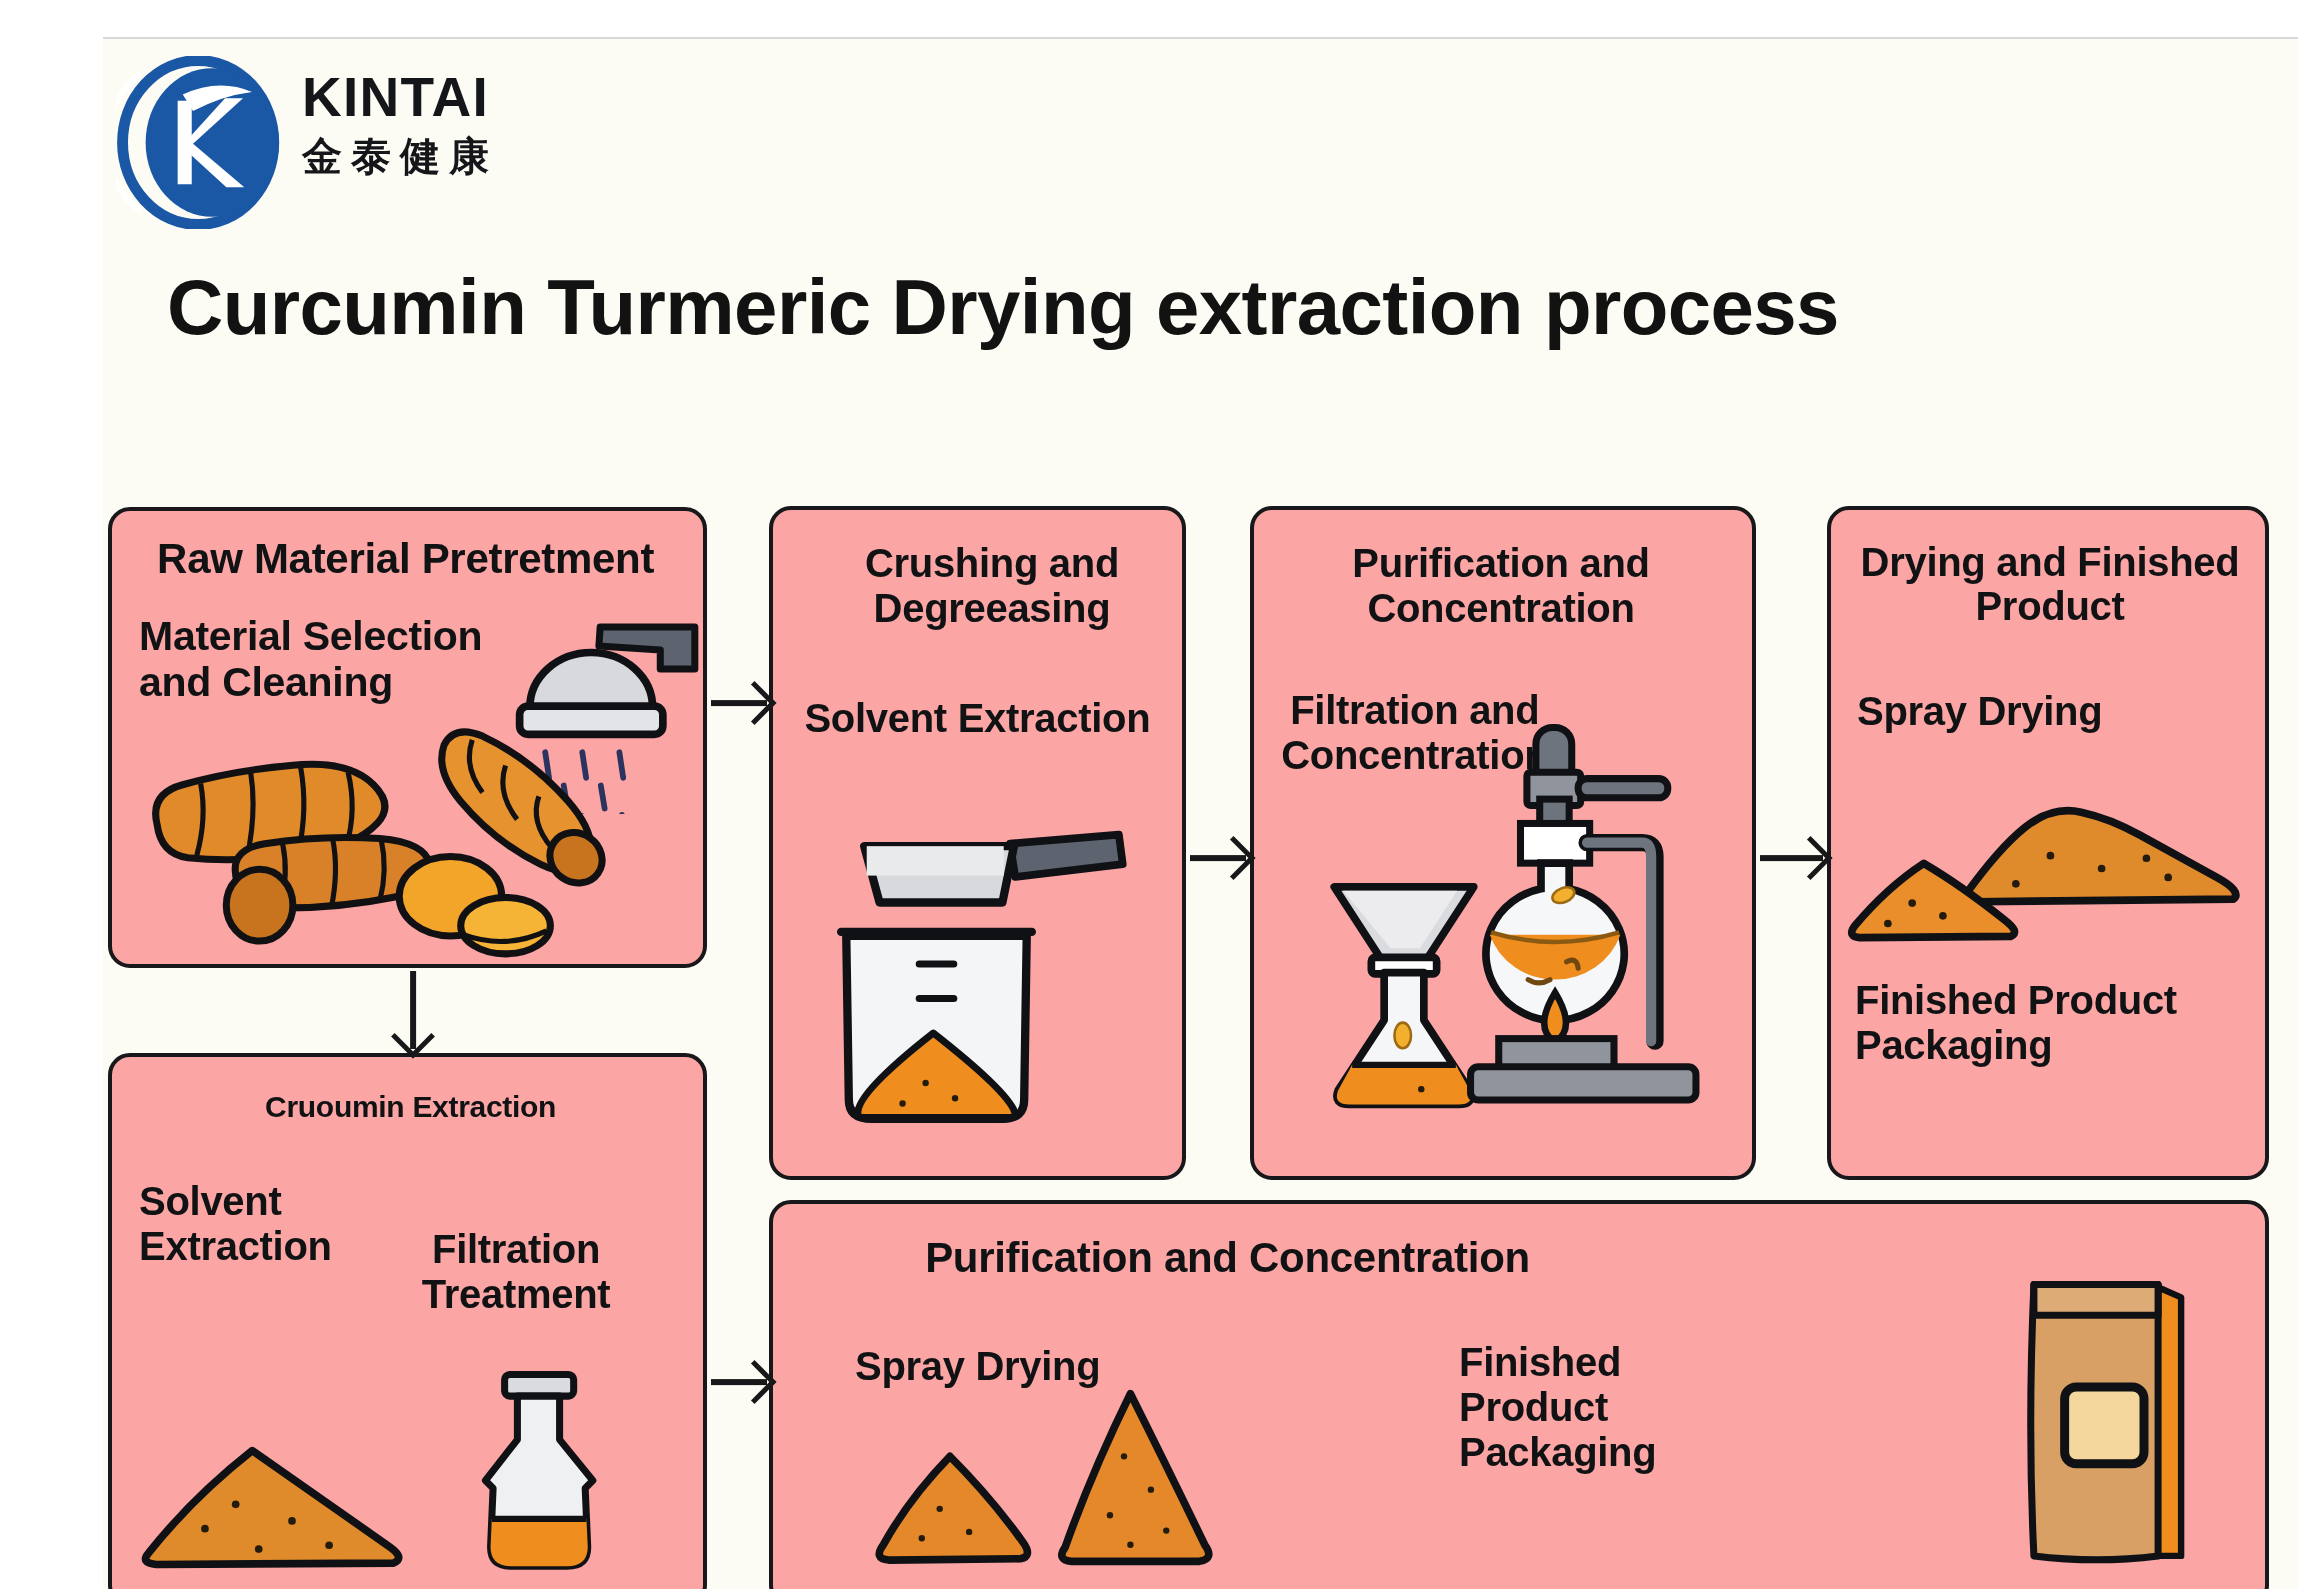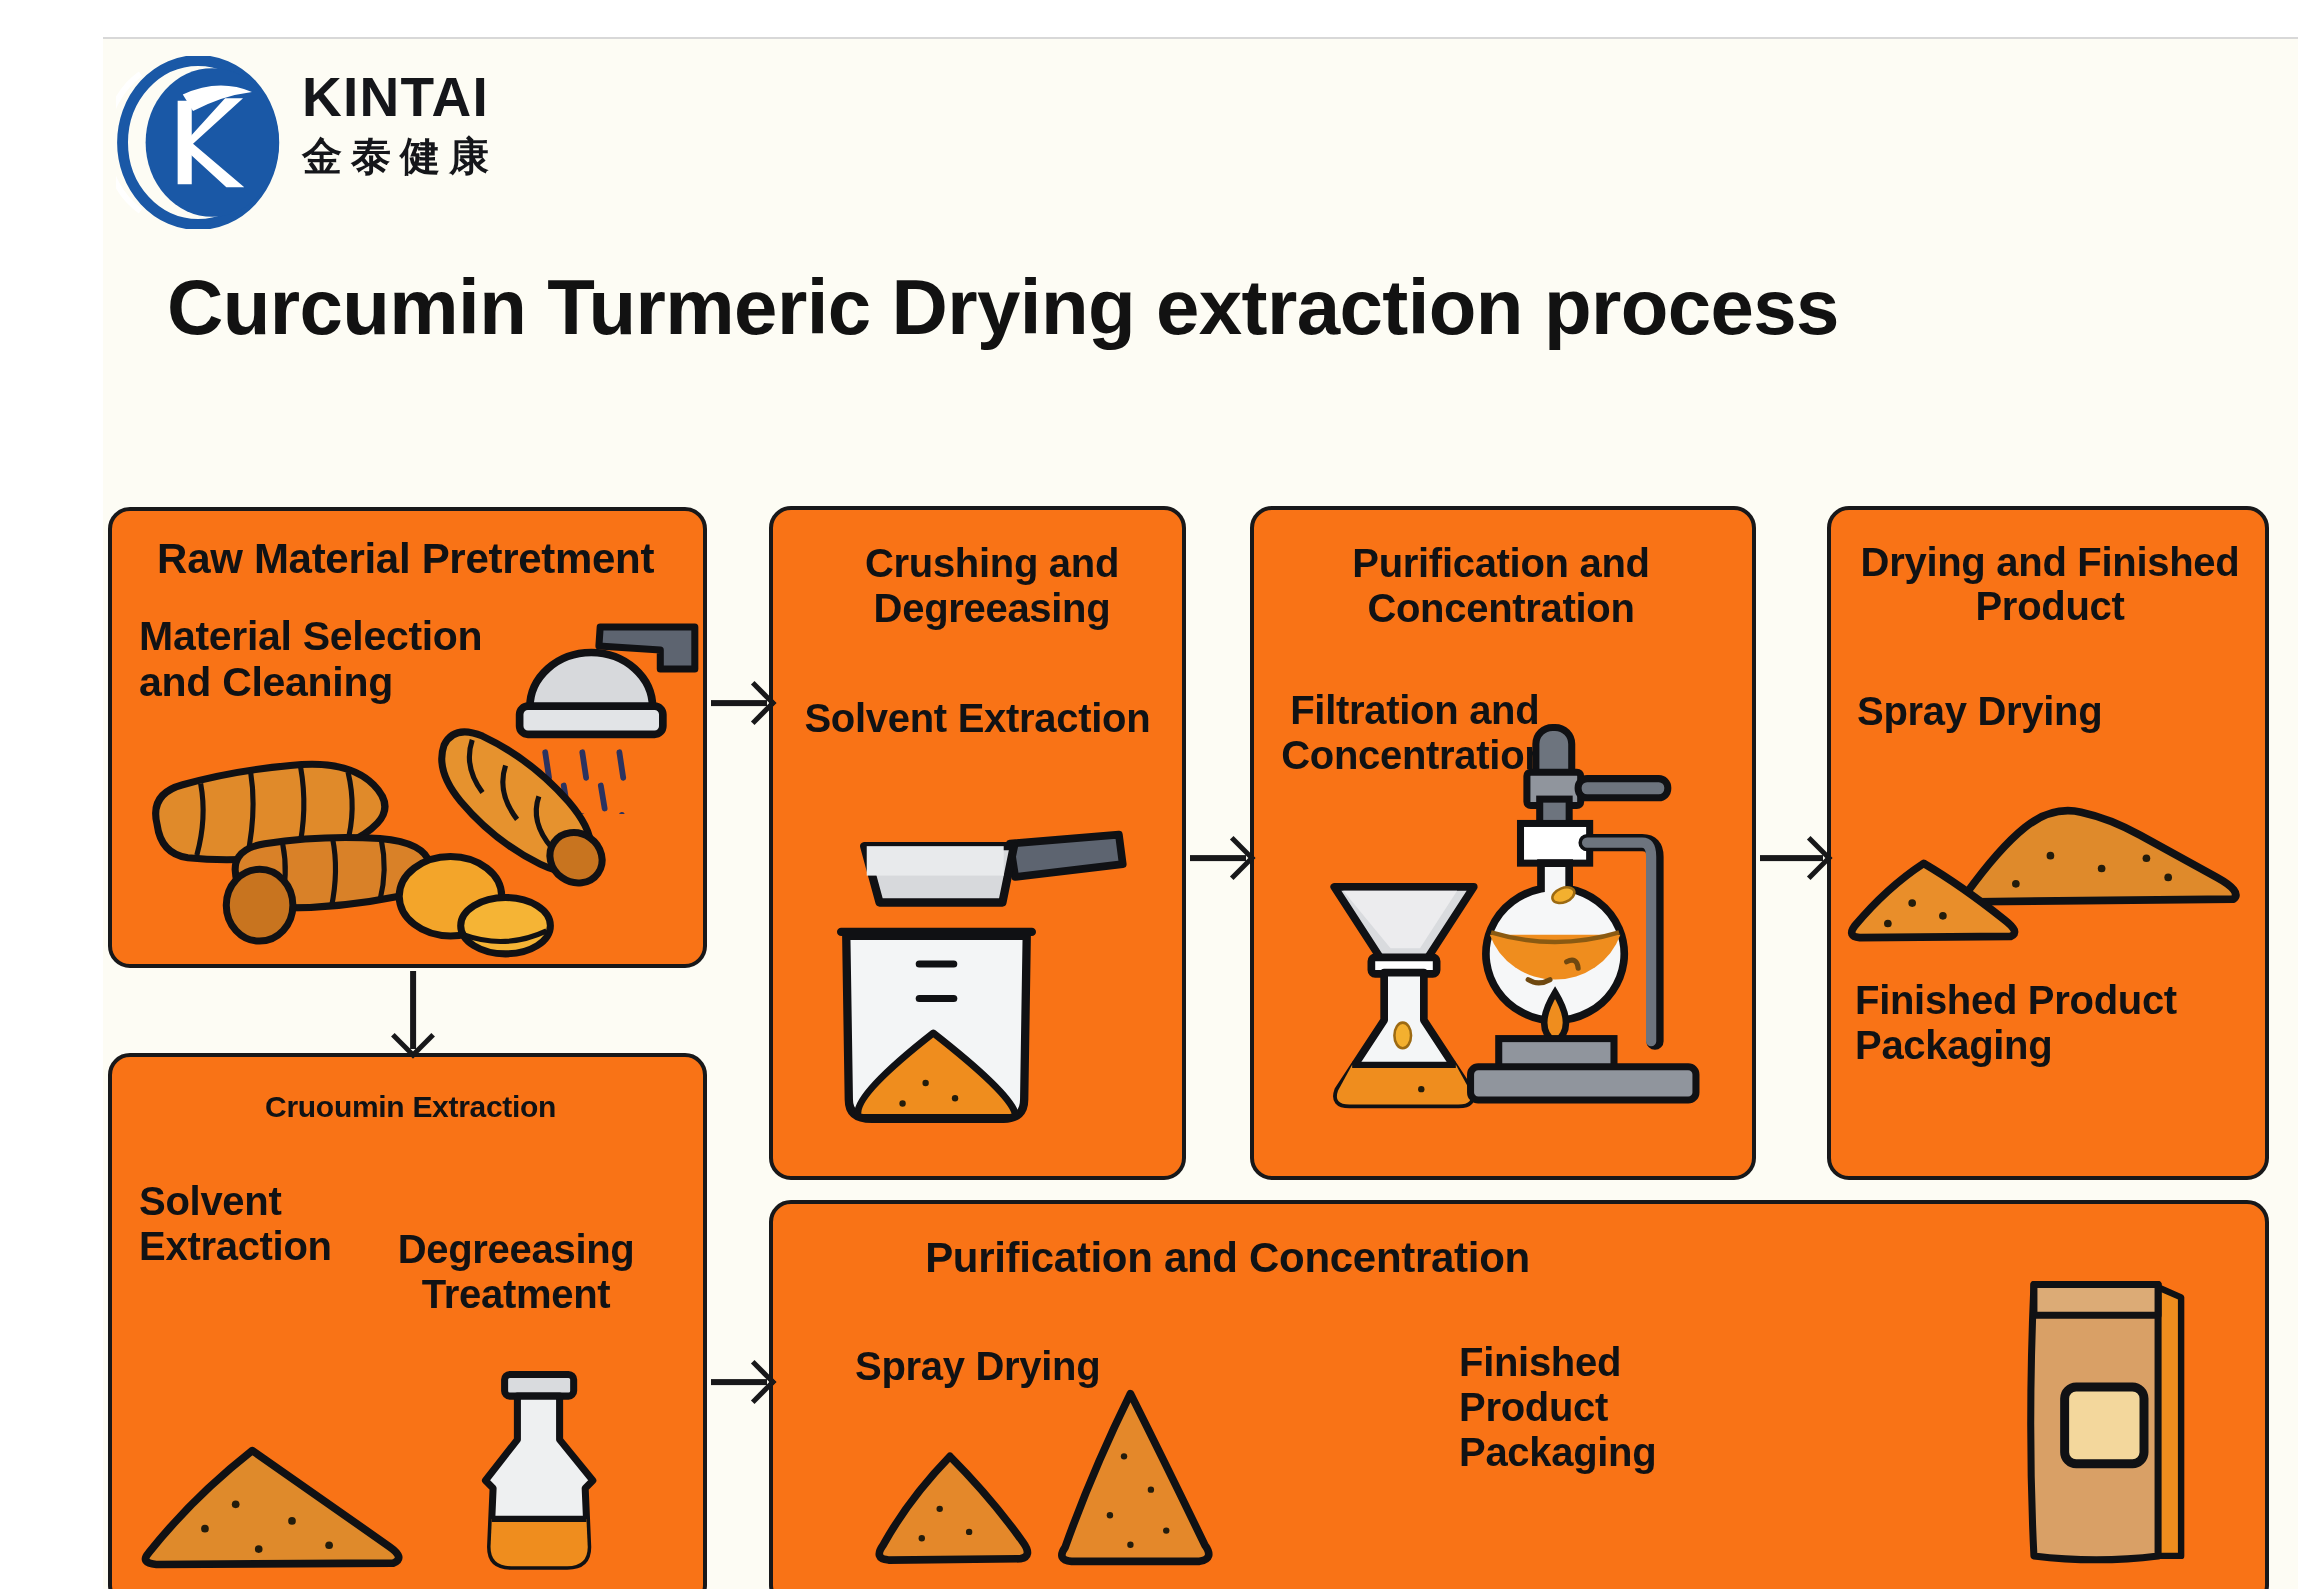--- a/index.html
+++ b/index.html
@@ -80,21 +80,21 @@
     font-weight: bold;
     font-size: 78px;
     letter-spacing: -0.6px;
     color: #121212;
     white-space: nowrap;
   }
 
   
   .card {
     position: absolute;
-    background: #f97316;
+    background: #fca5a5;
     border: 4.5px solid #18181a;
     border-radius: 22px;
     box-sizing: border-box;
   }
   .card-title {
     position: absolute;
     font-weight: bold;
     color: #111214;
     line-height: 1.12;
     text-align: center;
@@ -332,21 +332,21 @@
         </svg>
       </div>
     </div>
 
     <div class="card" id="card-curc">
       <div class="card-title" style="left:26px; top:33px; width:545px; font-size:30px;">Cruoumin Extraction</div>
       <div class="card-sub" style="left:27px; top:122px; width:211px; font-size:40px;">
         <span>Solvent Extraction</span>
       </div>
       <div class="card-sub" style="left:276px; top:170px; width:256px; font-size:40px; text-align:center;">
-        <span>Degreeasing Treatment</span>
+        <span>Filtration Treatment</span>
       </div>
 
       <div class="ill" style="left:26px; top:327px; width:276px; height:192px;">
         <svg viewBox="0 0 430 300" width="276" height="192">
           <path d="M16 264 Q84 178 178 104 Q272 170 392 254 Q418 272 398 280 L28 282 Q2 280 16 264 Z" fill="#df8a2b" stroke="#101114" stroke-width="12" stroke-linejoin="round"></path>
           <circle cx="152" cy="188" r="6" fill="#231c0c"></circle>
           <circle cx="104" cy="226" r="6" fill="#231c0c"></circle>
           <circle cx="240" cy="214" r="6" fill="#231c0c"></circle>
           <circle cx="298" cy="252" r="6" fill="#231c0c"></circle>
           <circle cx="188" cy="258" r="6" fill="#231c0c"></circle>

